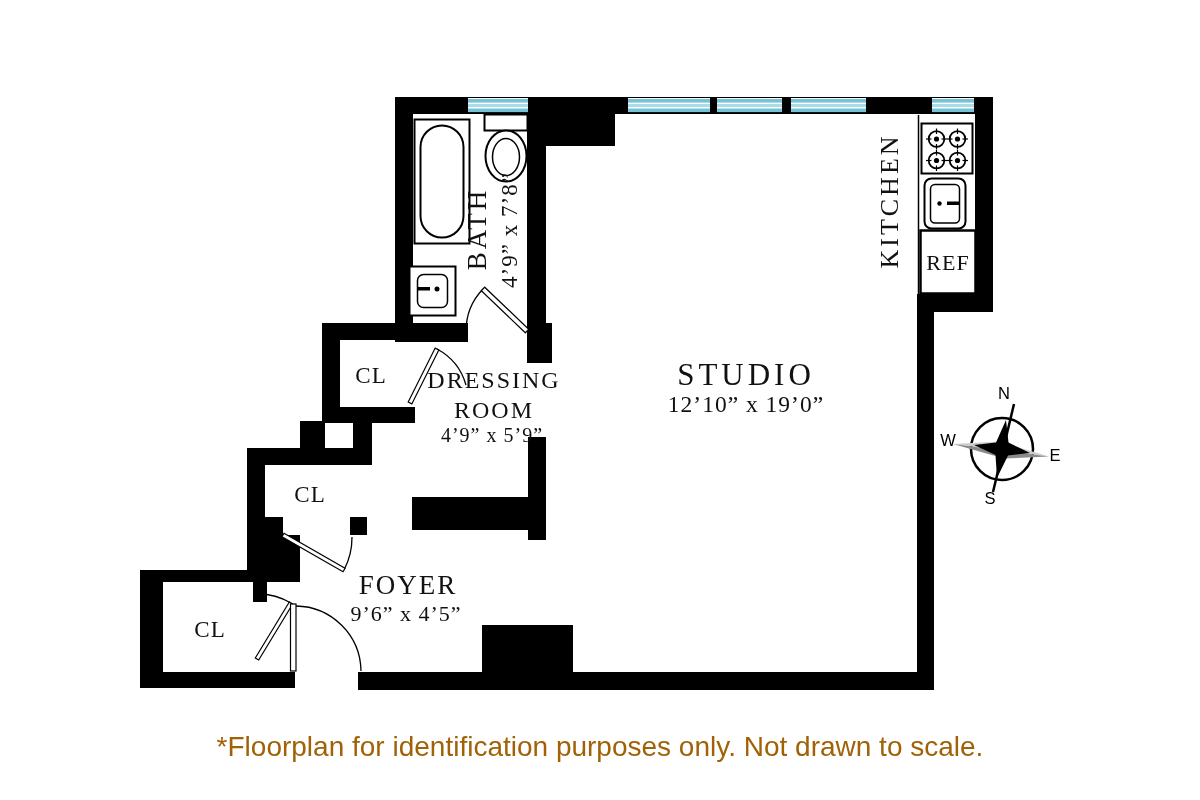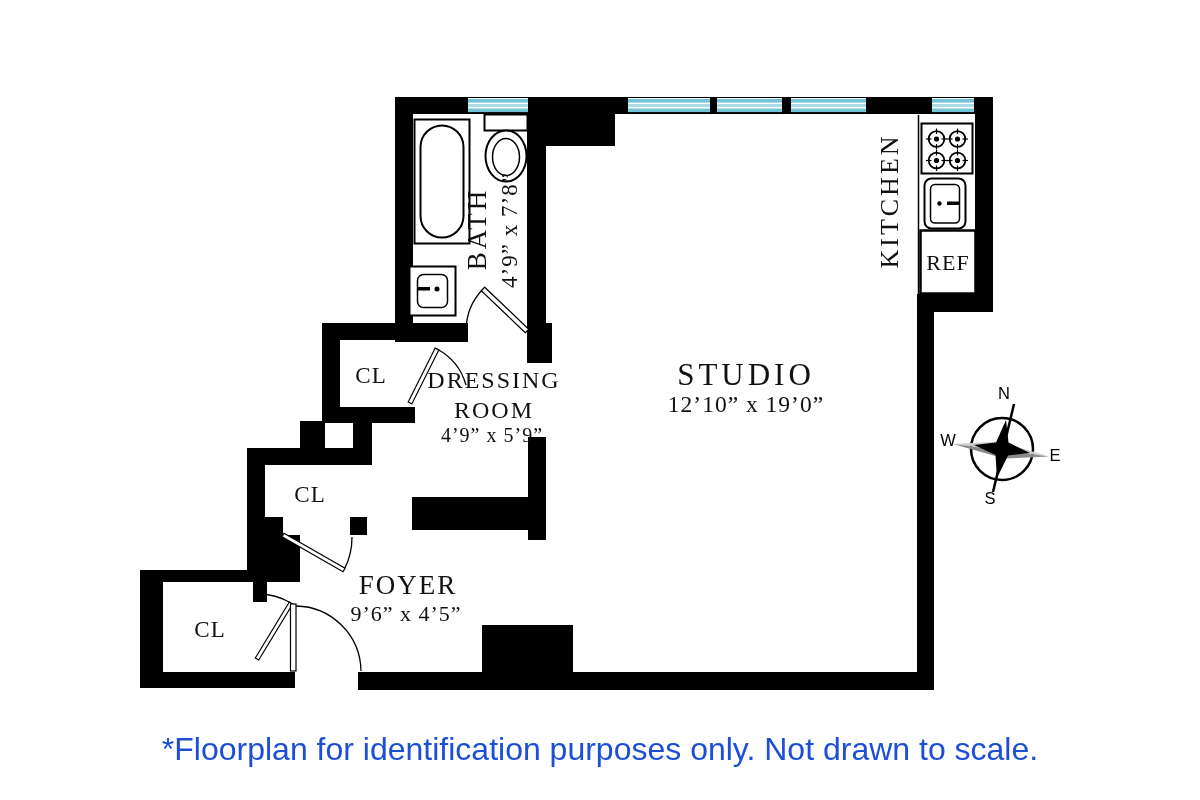--- a/index.html
+++ b/index.html
@@ -2,21 +2,21 @@
 <html><head>
 <meta charset="utf-8">
 <style>
   html,body{margin:0;padding:0;background:#ffffff;}
   .canvas{position:relative;width:1200px;height:800px;background:#ffffff;overflow:hidden;
           font-family:"Liberation Serif","DejaVu Serif",serif;}
   .plan-svg{position:absolute;left:0;top:0;}
   .room-label{fill:#111;}
   .footer{position:absolute;left:0;top:731px;width:1200px;text-align:center;
           font-family:"Liberation Sans","DejaVu Sans",sans-serif;
-          font-size:32px;color:#1d4ed8;}
+          font-size:28px;color:#a16207;}
 </style>
 </head>
 <body>
 
 <div class="canvas">
 <svg class="plan-svg" width="1200" height="800" viewBox="0 0 1200 800">
 
   <g fill="#000000">
     <rect x="395" y="97" width="598" height="17"></rect>
     <rect x="527" y="97" width="88" height="49"></rect>

